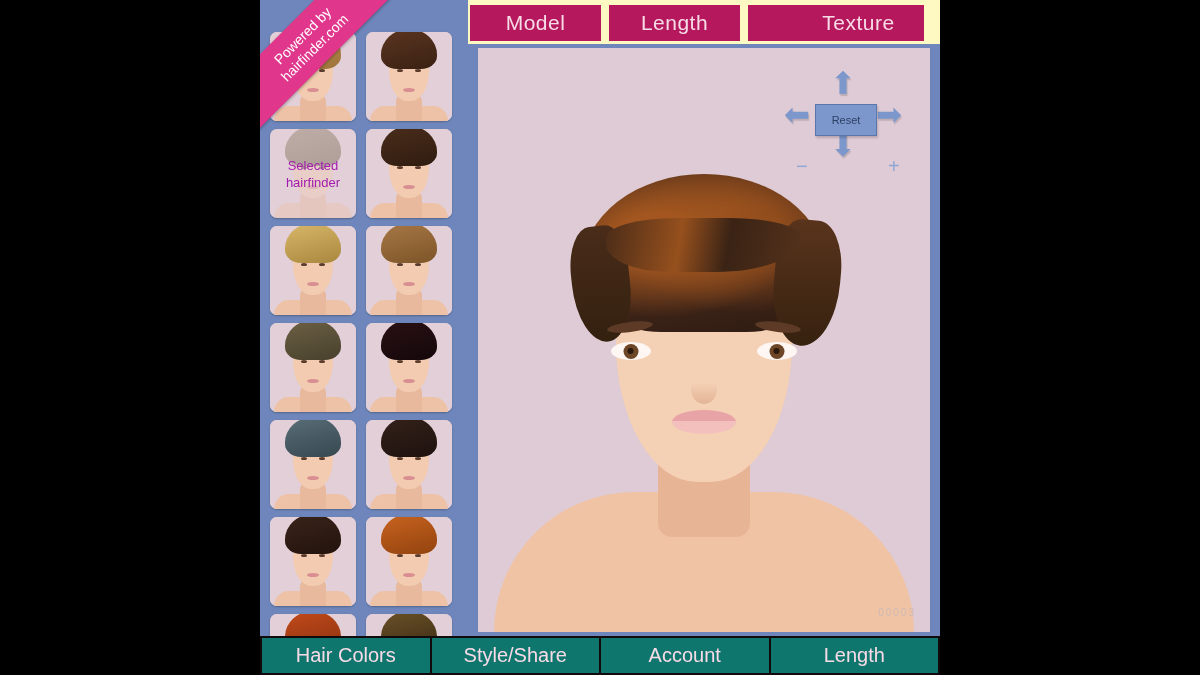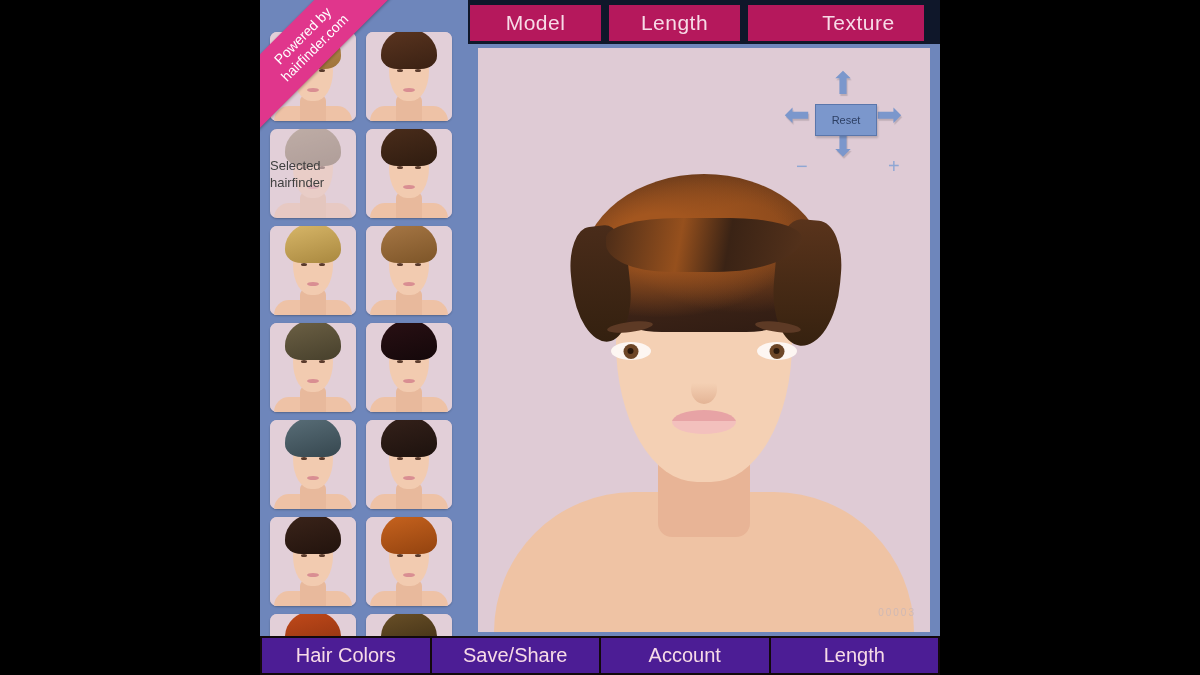--- a/index.html
+++ b/index.html
@@ -1,31 +1,31 @@
 <!DOCTYPE html>
 <html><head>
 <meta charset="utf-8">
 <style>
   html,body{margin:0;padding:0;background:#000;}
   body{width:1200px;height:675px;overflow:hidden;font-family:"Liberation Sans",sans-serif;}
 
   #app{position:absolute;left:260px;top:0;width:680px;height:675px;background:#6e86bb;overflow:hidden;}
 
   
-  .tabbar{position:absolute;left:208px;top:0;width:472px;height:44px;background:#0f172a;display:flex;gap:8px;padding-top:4px;box-sizing:border-box;}
+  .tabbar{position:absolute;left:208px;top:0;width:472px;height:44px;background:#fef9c3;display:flex;gap:8px;padding-top:4px;box-sizing:border-box;}
   .tab{flex:1 1 0;background:#b5185c;display:flex;align-items:center;justify-content:center;color:#f7dbe7;font-size:21px;letter-spacing:.5px;height:36px;margin-top:1px;}
   .tab:first-child{margin-left:2px;}
   .tab:last-child{margin-right:16px;padding-left:45px;}
 
   
   .sidebar{position:absolute;left:0;top:0;width:208px;height:636px;background:#6e86bb;overflow:hidden;}
   .grid{position:absolute;left:10px;top:32px;width:192px;display:flex;flex-wrap:wrap;gap:8px 10px;}
   .thumb{width:86px;height:89px;border-radius:7px;background:#e2cfd8;position:relative;overflow:hidden;box-shadow:0 1px 2px rgba(0,0,0,.25);}
   .thumb .ph{position:absolute;left:0;right:0;bottom:0;top:0;}
-  .sel-label{position:absolute;left:0;right:0;top:50%;transform:translateY(-50%);text-align:left;color:#404040;font-size:13px;line-height:17px;z-index:5;}
+  .sel-label{position:absolute;left:0;right:0;top:50%;transform:translateY(-50%);text-align:center;color:#a21caf;font-size:13px;line-height:17px;z-index:5;}
   .thumb.selected .ph{opacity:.42;}
 
   
   .bg{position:absolute;inset:0;background:#e2cfd8;}
   .neck{position:absolute;left:50%;transform:translateX(-50%);bottom:0;width:26px;height:26px;background:#e8b99c;border-radius:6px 6px 0 0;}
   .shoulder{position:absolute;left:50%;transform:translateX(-50%);bottom:0;width:78px;height:15px;background:#eec2a6;border-radius:40px 40px 0 0;}
   .face{position:absolute;left:50%;transform:translateX(-50%);bottom:20px;width:40px;height:52px;background:#f2cbb0;border-radius:48% 48% 45% 45%/42% 42% 58% 58%;}
   .eye{position:absolute;width:6px;height:3px;background:#5a3b2c;border-radius:50%;top:20px;}
   .eye.l{left:8px;}.eye.r{right:8px;}
   .lip{position:absolute;left:50%;transform:translateX(-50%);bottom:9px;width:12px;height:4px;background:#d98e92;border-radius:50%;}
@@ -73,21 +73,21 @@
   .arrow.up{left:46px;top:0;}
   .arrow.down{left:46px;top:62px;}
   .arrow.left{left:0;top:31px;}
   .arrow.right{left:92px;top:31px;}
   .zsign{position:absolute;color:#8fa7d4;font-size:20px;line-height:1;top:88px;}
   .zsign.minus{left:12px;}
   .zsign.plus{left:104px;}
 
   
   .bottombar{position:absolute;left:0;bottom:0;width:680px;height:39px;background:#12090c;display:flex;gap:2px;padding:2px;box-sizing:border-box;}
-  .bbtn{flex:1 1 0;background:#4c1d95;display:flex;align-items:center;justify-content:center;color:#f7dbe7;font-size:20px;text-align:center;}
+  .bbtn{flex:1 1 0;background:#0f766e;display:flex;align-items:center;justify-content:center;color:#f7dbe7;font-size:20px;text-align:center;}
 
   
   .ribbon{position:absolute;left:-56px;top:16px;width:210px;height:52px;background:#e0368c;
       transform:rotate(-45deg);display:flex;flex-direction:column;align-items:center;justify-content:center;
       color:#fff;font-size:14px;line-height:17px;z-index:40;box-shadow:0 1px 3px rgba(0,0,0,.3);}
 </style>
 </head>
 <body>
 
 <div id="app">
@@ -321,21 +321,21 @@
     </div>
 
     <div class="watermark">00003</div>
   </div>
 
   <div class="bottombar">
     <div class="bbtn">
         <span>Hair Colors</span>
       </div>
     <div class="bbtn">
-        <span>Save/Share</span>
+        <span>Style/Share</span>
       </div>
     <div class="bbtn">
         <span>Account</span>
       </div>
     <div class="bbtn">
         <span>Length</span>
       </div>
   </div>
 
 </div>

